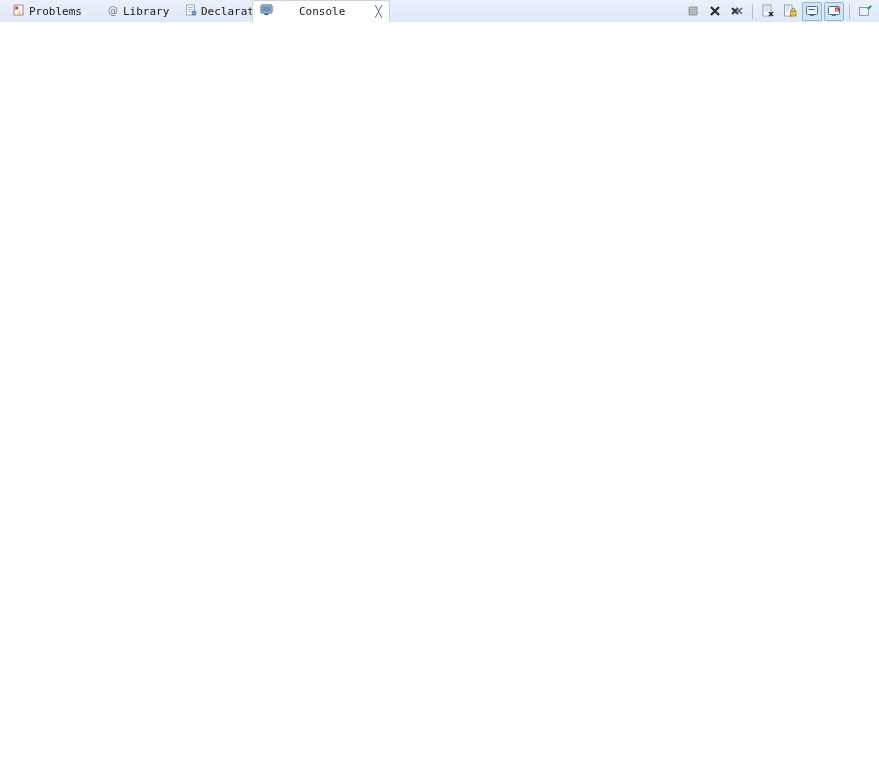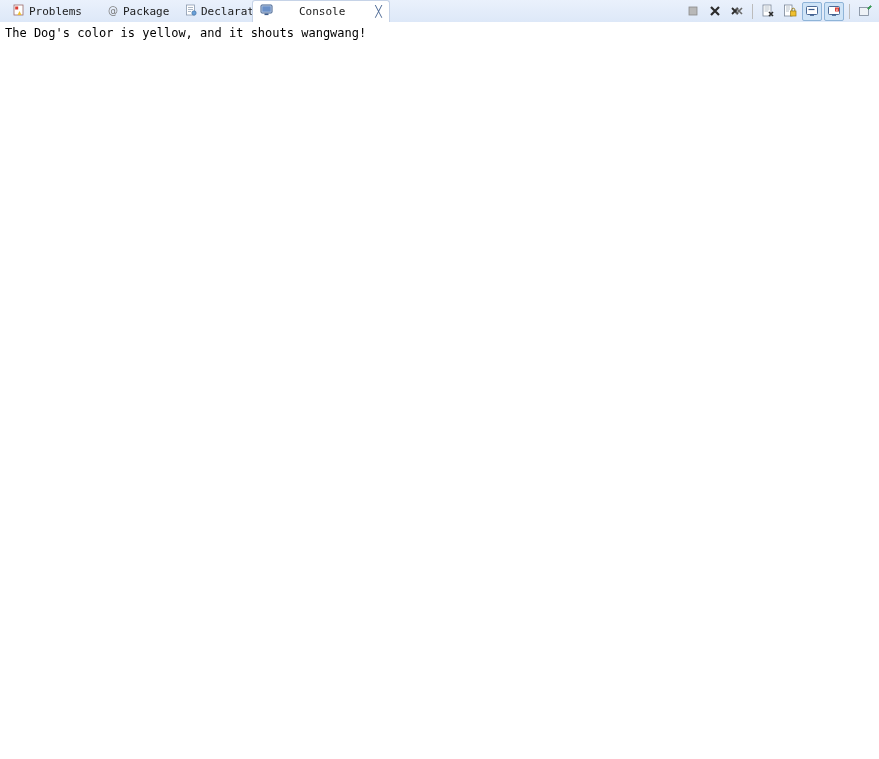--- a/index.html
+++ b/index.html
@@ -1039,21 +1039,21 @@
         </span>
         <span>Problems</span>
       </div>
 
       <div class="cs-tab" style="left:100px;">
         <span>
           <svg width="12" height="12" viewBox="0 0 12 12">
             <text x="6" y="9.5" font-size="10" text-anchor="middle" fill="#7a7a7a" font-family="DejaVu Sans">@</text>
           </svg>
         </span>
-        <span>Package</span>
+        <span>Library</span>
       </div>
 
       <div class="cs-tab" style="left:178px;">
         <span>
           <svg width="12" height="12" viewBox="0 0 12 12">
             <rect x="1.5" y="1" width="8" height="10" fill="#fff" stroke="#8a9aae" stroke-width=".8"></rect>
             <path d="M3 3.5h5M3 5.5h5M3 7.5h3" stroke="#8a9aae" stroke-width=".7"></path>
             <circle cx="9" cy="9" r="2.2" fill="#6aa0d8" stroke="#3a6b9e" stroke-width=".6"></circle>
           </svg>
         </span>
@@ -1124,17 +1124,16 @@
         <span class="ct-btn">
           <svg width="14" height="14" viewBox="0 0 14 14">
             <rect x="1.5" y="3.5" width="9" height="8" fill="#eef2f7" stroke="#7b8798" stroke-width=".8"></rect>
             <path d="M9.5 4.5l3-3 1 1-3 3z" fill="#2fa84f" stroke="#1a6b30" stroke-width=".5"></path>
           </svg>
         </span>
       </div>
     </div>
 
     <div id="console-body">
-      <div class="console-line-2">The Dog's color is yellow, and it shouts wangwang!</div>
     </div>
   </div>
 
 </div>
 
 </body></html>

